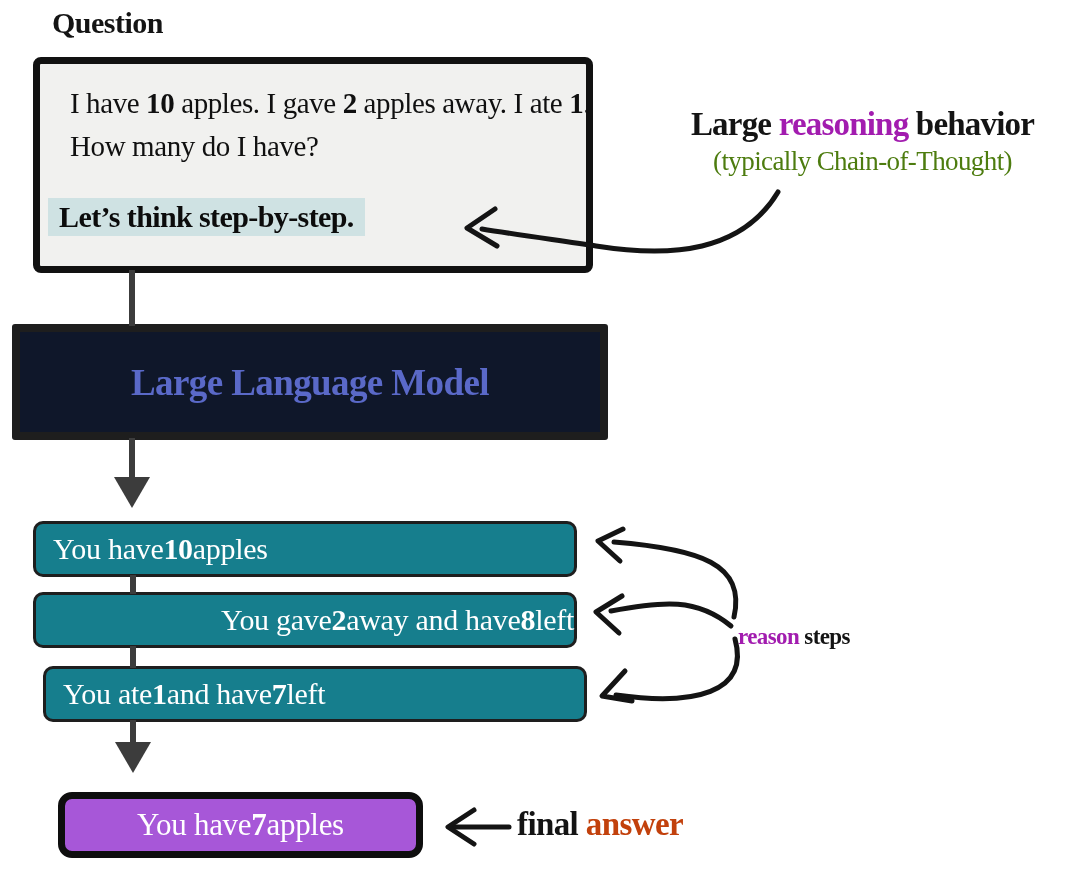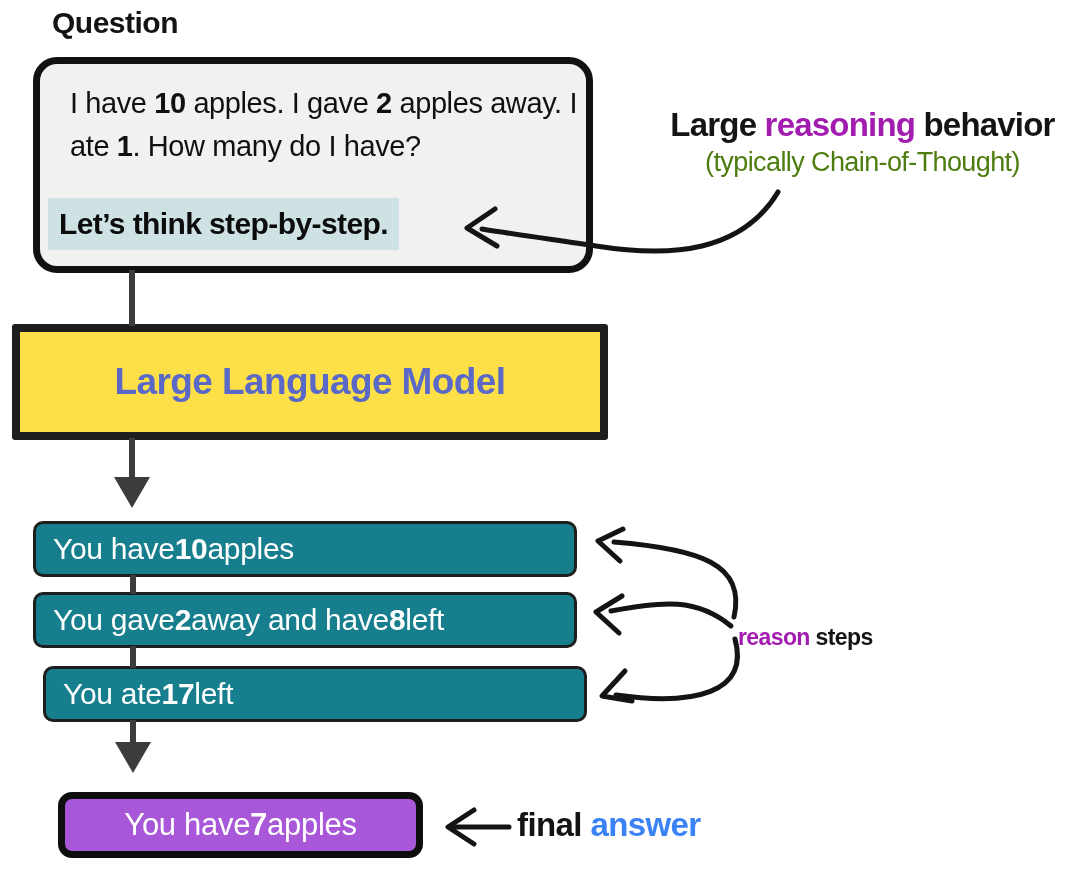--- a/index.html
+++ b/index.html
@@ -1,67 +1,67 @@
 <!DOCTYPE html>
 <html><head>
 <meta charset="utf-8">
 <style>
   html,body{margin:0;padding:0;background:#ffffff;}
   .canvas{
     position:relative;width:1080px;height:883px;background:#ffffff;overflow:hidden;
-    font-family:Liberation Sans, sans-serif;color:#141414;
+    font-family:Liberation Serif, serif;color:#141414;
   }
   .abs{position:absolute;}
   .b{font-weight:700;}
   
   .q-label{left:52px;top:6px;font-size:30px;font-weight:800;letter-spacing:-0.5px;}
   .q-box{
     left:33px;top:57px;width:560px;height:216px;box-sizing:border-box;
-    background:#f1f1ef;border:7px solid #111111;border-radius:24px;
+    background:#f1f1ef;border:7px solid #111111;border-radius:8px;
   }
   .q-text{
     position:absolute;left:30px;top:18px;width:522px;margin:0;
     font-size:29px;line-height:1.48;letter-spacing:-0.4px;color:#101010;
   }
   .hl{
     position:absolute;left:8px;top:134px;
-    background:#cfe2e3;padding:9px 11px;
+    background:#cfe2e3;padding:2px 11px;
     font-size:30px;font-weight:700;letter-spacing:-0.6px;color:#0c0c0c;white-space:nowrap;
   }
   
   .annot-start{left:645px;top:106px;width:435px;text-align:center;}
   .annot-start .l1{font-size:33px;font-weight:700;letter-spacing:-0.8px;}
   .annot-start .l2{font-size:27px;font-weight:400;letter-spacing:-0.6px;color:#4d7c0f;margin-top:3px;}
   .teal-text{color:#a21caf;}
   
   .llm-box{
     left:12px;top:324px;width:596px;height:116px;box-sizing:border-box;
-    background:#fde047;border:8px solid #1e1e1e;border-radius:3px;
+    background:#0f172a;border:8px solid #1e1e1e;border-radius:3px;
     display:flex;align-items:center;justify-content:center;
   }
   .llm-box span{font-size:37px;font-weight:700;letter-spacing:-0.6px;color:#5a69c8;}
   
   .step{
     left:33px;width:544px;height:56px;box-sizing:border-box;
     background:#167e8d;border:3px solid #1e1e1e;border-radius:10px;
     display:flex;align-items:center;padding-left:17px;
     color:#ffffff;font-size:30px;letter-spacing:-0.3px;white-space:nowrap;
   }
-  .step1{top:521px;} .step2{top:592px;} .step3{top:666px;margin-left:10px;}
+  .step1{top:521px;} .step2{top:592px;justify-content:flex-end;} .step3{top:666px;margin-left:10px;}
   
   .reason-label{left:738px;top:624px;font-size:23px;font-weight:700;letter-spacing:-0.6px;}
   
   .final-box{
     left:58px;top:792px;width:365px;height:66px;box-sizing:border-box;
     background:#a757d8;border:7px solid #0e0e0e;border-radius:14px;
     display:flex;align-items:center;justify-content:center;
     color:#ffffff;font-size:31px;letter-spacing:-0.3px;white-space:nowrap;
   }
   .final-label{left:517px;top:806px;font-size:33px;font-weight:700;letter-spacing:-0.6px;}
-  .purple-text{color:#3b82f6;}
+  .purple-text{color:#c2410c;}
   .overlay{position:absolute;left:0;top:0;width:1080px;height:883px;pointer-events:none;z-index:5;}
 </style>
 </head>
 <body>
 
 <div class="canvas">
 
   <div class="abs q-label">Question</div>
 
   <div class="abs q-box">
@@ -86,20 +86,21 @@
   <div class="abs step step2">
       <span>You gave </span>
       <span class="b">2</span>
       <span> away and have </span>
       <span class="b">8</span>
       <span> left</span>
     </div>
   <div class="abs step step3">
       <span>You ate </span>
       <span class="b">1</span>
+      <span> and have </span>
       <span class="b">7</span>
       <span> left</span>
     </div>
 
   <div class="abs reason-label"><span class="teal-text">reason</span><span> steps</span></div>
 
   <div class="abs final-box">
       <span>You have </span>
       <span class="b">7</span>
       <span> apples</span>

